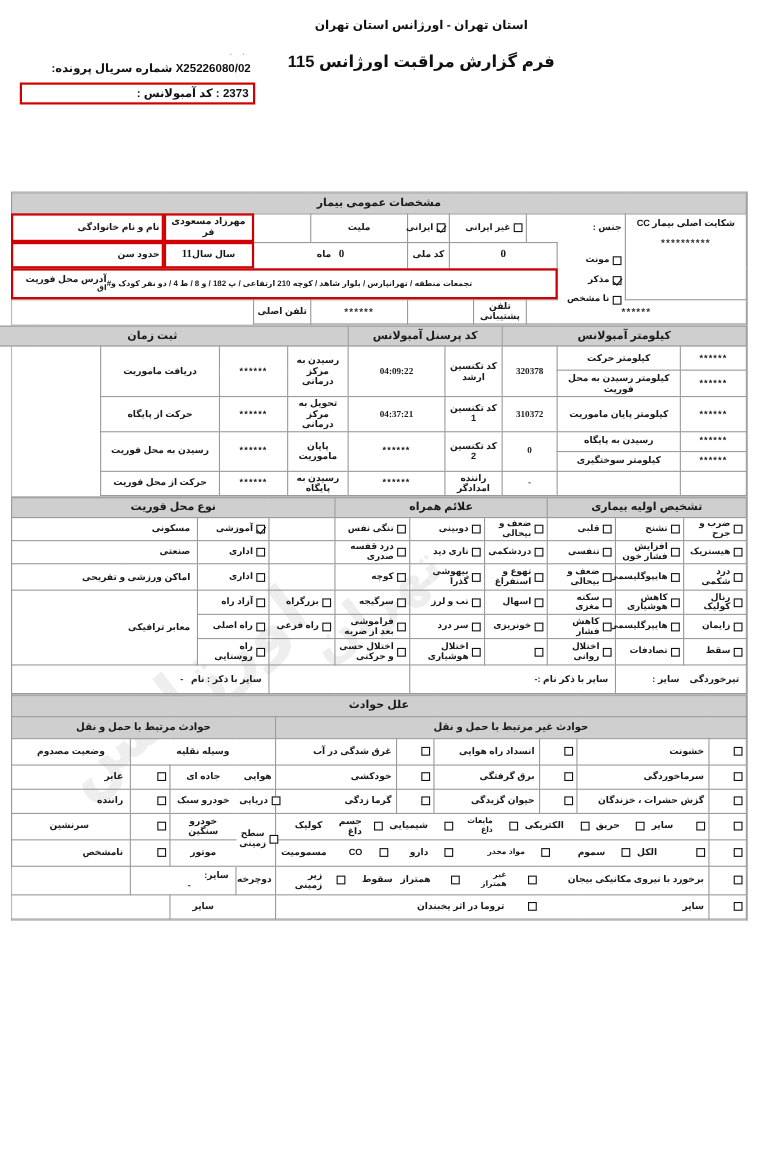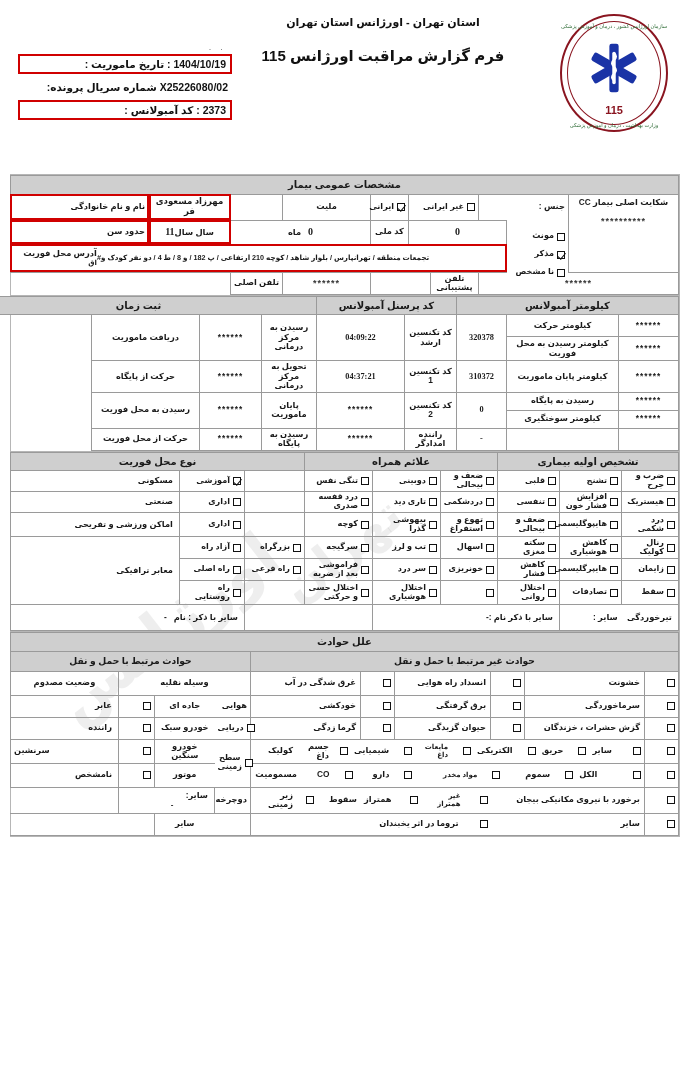--- a/index.html
+++ b/index.html
@@ -195,51 +195,28 @@
 
 <div class="page">
 
   <div class="watermark">
     <div class="wm-text wm1">اورژانس</div>
     <div class="wm-text wm2">تهران</div>
   </div>
 
   <div class="header">
 
-    <div class="logo">
-      <div class="logo-ring"></div>
-      <div class="logo-ring2"></div>
-      <div class="logo-arc-top">سازمان اورژانس کشور ، درمان و آموزش پزشکی</div>
-      <svg class="logo-star" width="58" height="58" viewBox="0 0 100 100">
-        <g fill="#1a33a6">
-          <rect x="42" y="8" width="16" height="84" rx="4"></rect>
-          <rect x="42" y="8" width="16" height="84" rx="4" transform="rotate(60 50 50)"></rect>
-          <rect x="42" y="8" width="16" height="84" rx="4" transform="rotate(120 50 50)"></rect>
-        </g>
-        <g fill="#ffffff">
-          <rect x="47" y="22" width="6" height="56" rx="3"></rect>
-          <path d="M50 24 q7 6 0 12 q-7 6 0 12 q7 6 0 12 q-7 6 0 12" stroke="#ffffff" stroke-width="3.5" fill="none"></path>
-        </g>
-      </svg>
-      <div class="logo-115">115</div>
-      <div class="logo-arc-bot">وزارت بهداشت ، درمان و آموزش پزشکی</div>
-    </div>
 
     <div class="titles">
       <div class="t-prov">استان تهران - اورژانس استان تهران</div>
       <div class="t-form">فرم گزارش مراقبت اورژانس 115</div>
     </div>
 
     <div class="meta">
       <div class="meta-dots">· ·</div>
-      <div class="meta-row meta-boxed">
-        <span>1404/10/19</span>
-        :
-        <span>تاریخ ماموریت :</span>
-      </div>
       <div class="meta-row">
         <span>X25226080/02</span>
         <span>شماره سریال پرونده:</span>
       </div>
       <div class="meta-row meta-boxed">
         <span>2373</span>
         :
         <span>کد آمبولانس :</span>
       </div>
     </div>
@@ -952,21 +929,21 @@
               </div>
       </td>
       <td style="border-right:0;text-align:center">
         <span class="lbl">خودرو سنگین</span>
       </td>
       <td>
               <div class="opt">
                 <span class="cb"></span>
               </div>
             </td>
-      <td style="text-align:left;padding-right:6px"><span class="lbl">سرنشین</span></td>
+      <td style="text-align:center;padding-right:6px"><span class="lbl">سرنشین</span></td>
     </tr>
 
     <tr style="height:24px">
       <td>
               <div class="opt">
                 <span class="cb"></span>
               </div>
             </td>
       <td colspan="5" style="padding:0">
         <table class="inner" style="table-layout:auto">

